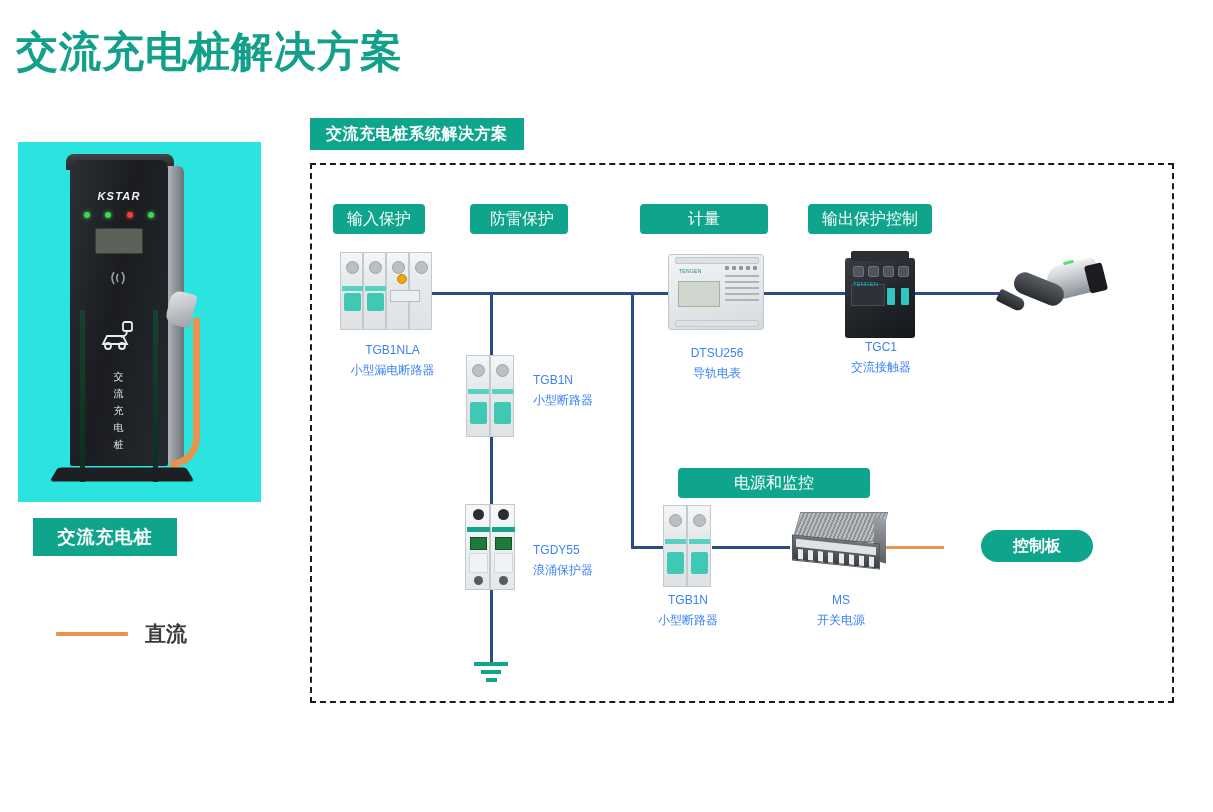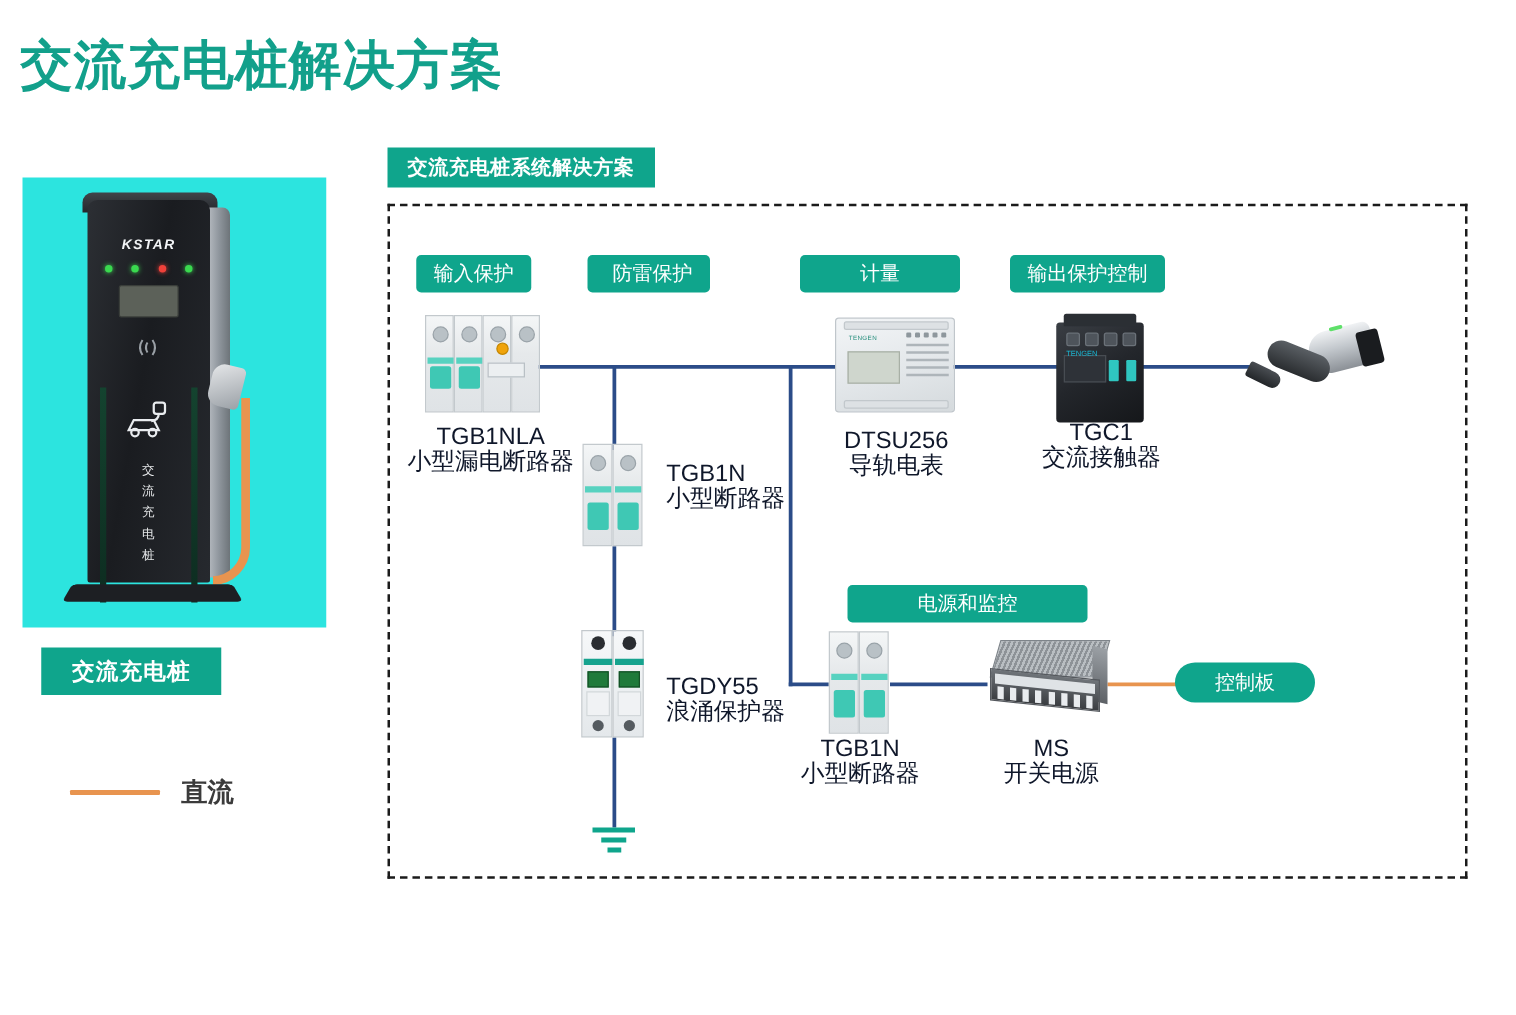--- a/index.html
+++ b/index.html
@@ -145,21 +145,21 @@
 
   
   .wire { position: absolute; background: #2B4C88; }
   .wire-dc { position: absolute; background: #E8944F; }
   .h { height: 3px; }
   .v { width: 3px; }
 
   
   .caption {
     position: absolute; text-align: center;
-    font-size: 19px; color: #0f172a; line-height: 20px; white-space: nowrap;
+    font-size: 12px; color: #3b82f6; line-height: 20px; white-space: nowrap;
   }
   .caption.left { text-align: left; }
 
   
   .dev { position: absolute; }
 
   
   .rcbo { width: 92px; height: 78px; }
   .mod {
     position: absolute; top: 0; width: 23px; height: 78px;
@@ -535,15 +535,15 @@
         <i></i>
         <i></i>
         <i></i>
       </span>
   </div>
   <div class="caption" style="left:778px; top:590px; width:126px;">
     <div>MS</div>
     <div>开关电源</div>
   </div>
 
-  <div class="tag pill" style="left:940px; top:530px; width:112px; height:32px;">控制板</div>
+  <div class="tag pill" style="left:981px; top:530px; width:112px; height:32px;font-weight:bold;">控制板</div>
 
 </div>
 
 </body></html>

